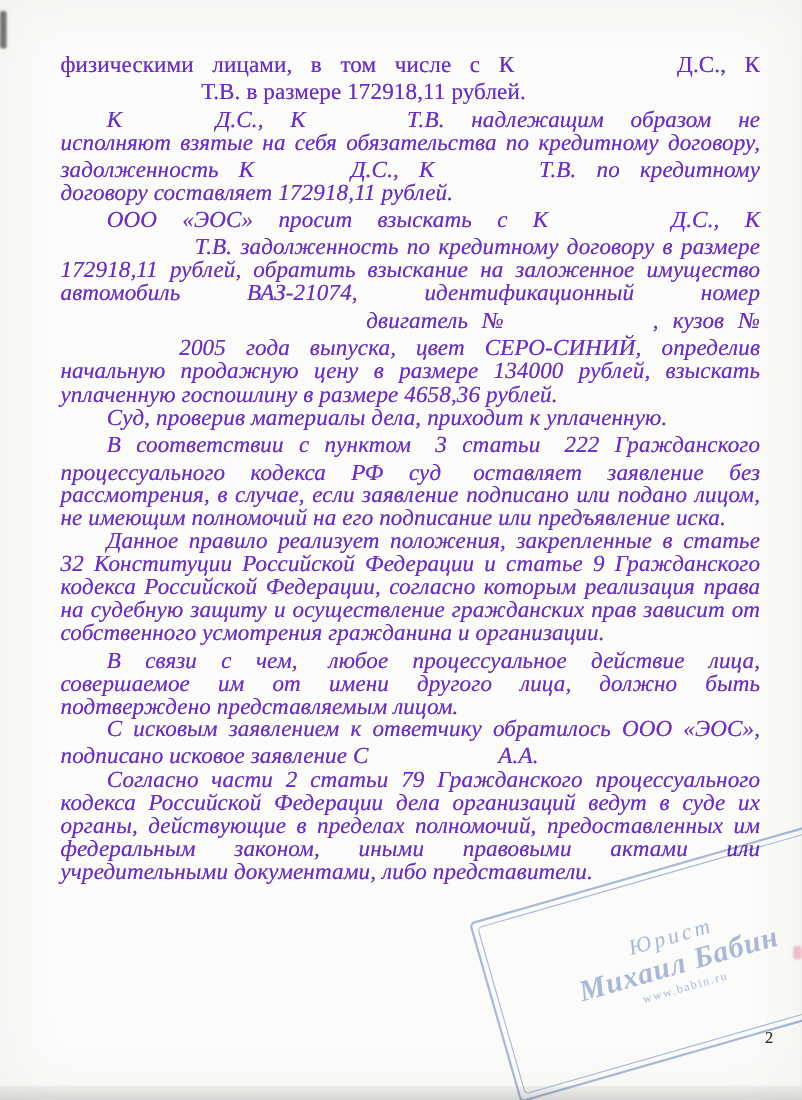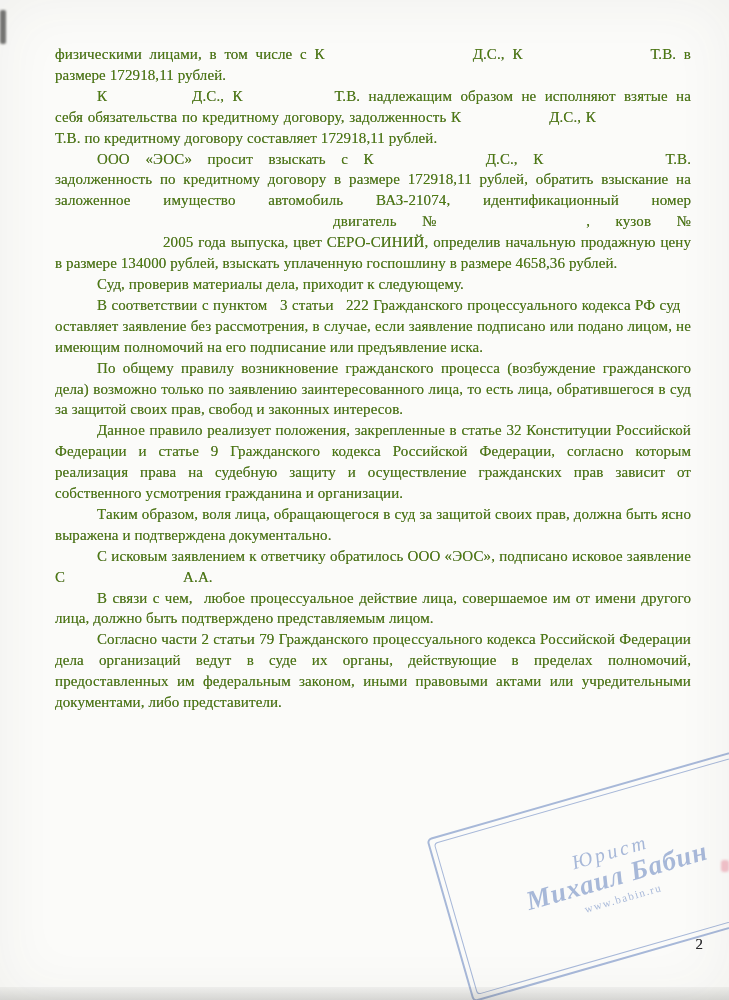--- a/index.html
+++ b/index.html
@@ -10,29 +10,29 @@
     width:729px; height:1000px;
     margin:0 auto;
     background:#fbfbf9;
     overflow:hidden;
     box-shadow: inset 0 0 60px rgba(60,60,55,0.06);
   }
 
   .doc-body {
     position:absolute;
     top:44px; left:55px; right:38px;
-    color:#4d7c0f;
-    font-size:15px;
+    color:#6d28d9;
+    font-size:21px;
     line-height:20.9px;
     text-align:justify;
     letter-spacing:0.1px;
     text-shadow: 0 0 0.6px rgba(25,25,30,0.55);
   }
   .para { margin:0; }
-  .para.indent { text-indent:42px; }
+  .para.indent { text-indent:42px;font-style:italic; }
   .gap { display:inline-block; height:1em; vertical-align:baseline; }
 
   
   .watermark {
     position:absolute;
     left:443px; top:788px;
     width:342px; height:166px;
     transform:rotate(-16deg);
     border:2px solid currentColor;
     border-radius:5px;
@@ -74,27 +74,25 @@
 </style>
 </head>
 <body>
 
 <div class="page">
 
   <div class="doc-body">
       <p class="para">физическими лицами, в том числе с К<span class="gap" style="width: 148px;"></span>Д.С., К<span class="gap" style="width: 128px;"></span>Т.В. в размере 172918,11 рублей.</p>
       <p class="para indent">К<span class="gap" style="width: 85px;"></span>Д.С., К<span class="gap" style="width: 92px;"></span>Т.В. надлежащим образом не исполняют взятые на себя обязательства по кредитному договору, задолженность К<span class="gap" style="width: 88px;"></span>Д.С., К<span class="gap" style="width: 95px;"></span>Т.В. по кредитному договору составляет 172918,11 рублей.</p>
       <p class="para indent">ООО «ЭОС» просит взыскать с К<span class="gap" style="width: 112px;"></span>Д.С., К<span class="gap" style="width: 122px;"></span>Т.В. задолженность по кредитному договору в размере 172918,11 рублей, обратить взыскание на заложенное имущество автомобиль ВАЗ-21074, идентификационный номер<span class="gap" style="width: 278px;"></span>двигатель №<span class="gap" style="width: 128px;"></span>, кузов №<span class="gap" style="width: 108px;"></span>2005 года выпуска, цвет СЕРО-СИНИЙ, определив начальную продажную цену в размере 134000 рублей, взыскать уплаченную госпошлину в размере 4658,36 рублей.</p>
-      <p class="para indent">Суд, проверив материалы дела, приходит к следующему.</p>
+      <p class="para indent">Суд, проверив материалы дела, приходит к уплаченную.</p>
       <p class="para indent">В соответствии с пунктом <span class="gap" style="width: 8px;"></span>3 статьи <span class="gap" style="width: 8px;"></span>222 Гражданского процессуального кодекса РФ суд <span class="gap" style="width: 6px;"></span>оставляет заявление без рассмотрения, в случае, если заявление подписано или подано лицом, не имеющим полномочий на его подписание или предъявление иска.</p>
-      <p class="para indent">По общему правилу возникновение гражданского процесса (возбуждение гражданского дела) возможно только по заявлению заинтересованного лица, то есть лица, обратившегося в суд за защитой своих прав, свобод и законных интересов.</p>
       <p class="para indent">Данное правило реализует положения, закрепленные в статье 32 Конституции Российской Федерации и статье 9 Гражданского кодекса Российской Федерации, согласно которым реализация права на судебную защиту и осуществление гражданских прав зависит от собственного усмотрения гражданина и организации.</p>
-      <p class="para indent">Таким образом, воля лица, обращающегося в суд за защитой своих прав, должна быть ясно выражена и подтверждена документально.</p>
+      <p class="para indent">В связи с чем, <span class="gap" style="width: 6px;"></span>любое процессуальное действие лица, совершаемое им от имени другого лица, должно быть подтверждено представляемым лицом.</p>
       <p class="para indent">С исковым заявлением к ответчику обратилось ООО «ЭОС», подписано исковое заявление С<span class="gap" style="width: 118px;"></span>А.А.</p>
-      <p class="para indent">В связи с чем, <span class="gap" style="width: 6px;"></span>любое процессуальное действие лица, совершаемое им от имени другого лица, должно быть подтверждено представляемым лицом.</p>
       <p class="para indent">Согласно части 2 статьи 79 Гражданского процессуального кодекса Российской Федерации дела организаций ведут в суде их органы, действующие в пределах полномочий, предоставленных им федеральным законом, иными правовыми актами или учредительными документами, либо представители.</p>
     </div>
 
   <div class="watermark" style="color: rgb(91, 124, 192);">
     <div class="wm-stack">
       <div class="wm-title">Юрист</div>
       <div class="wm-name">Михаил Бабин</div>
       <div class="wm-site">www.babin.ru</div>
     </div>
   </div>

